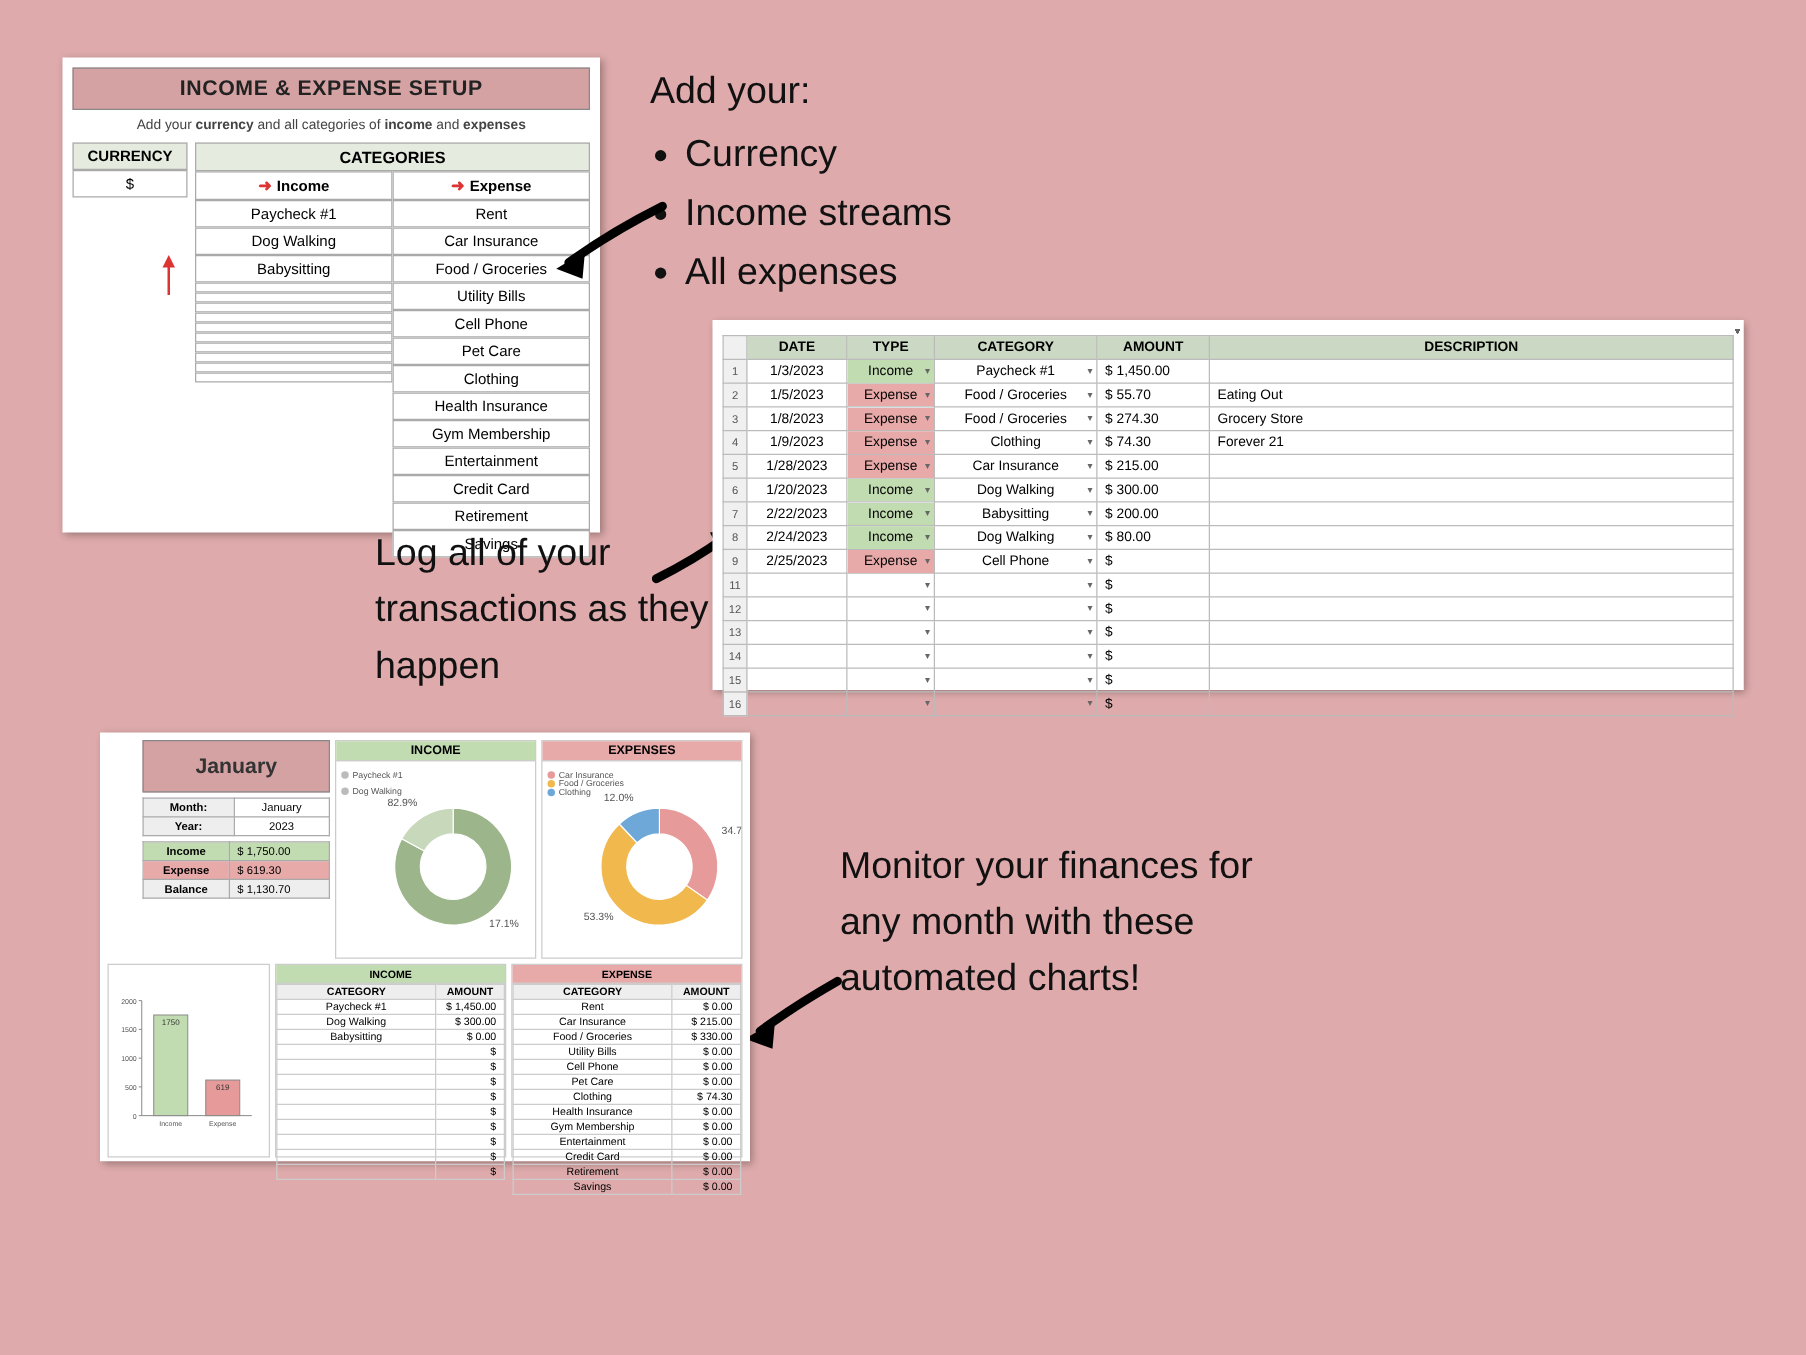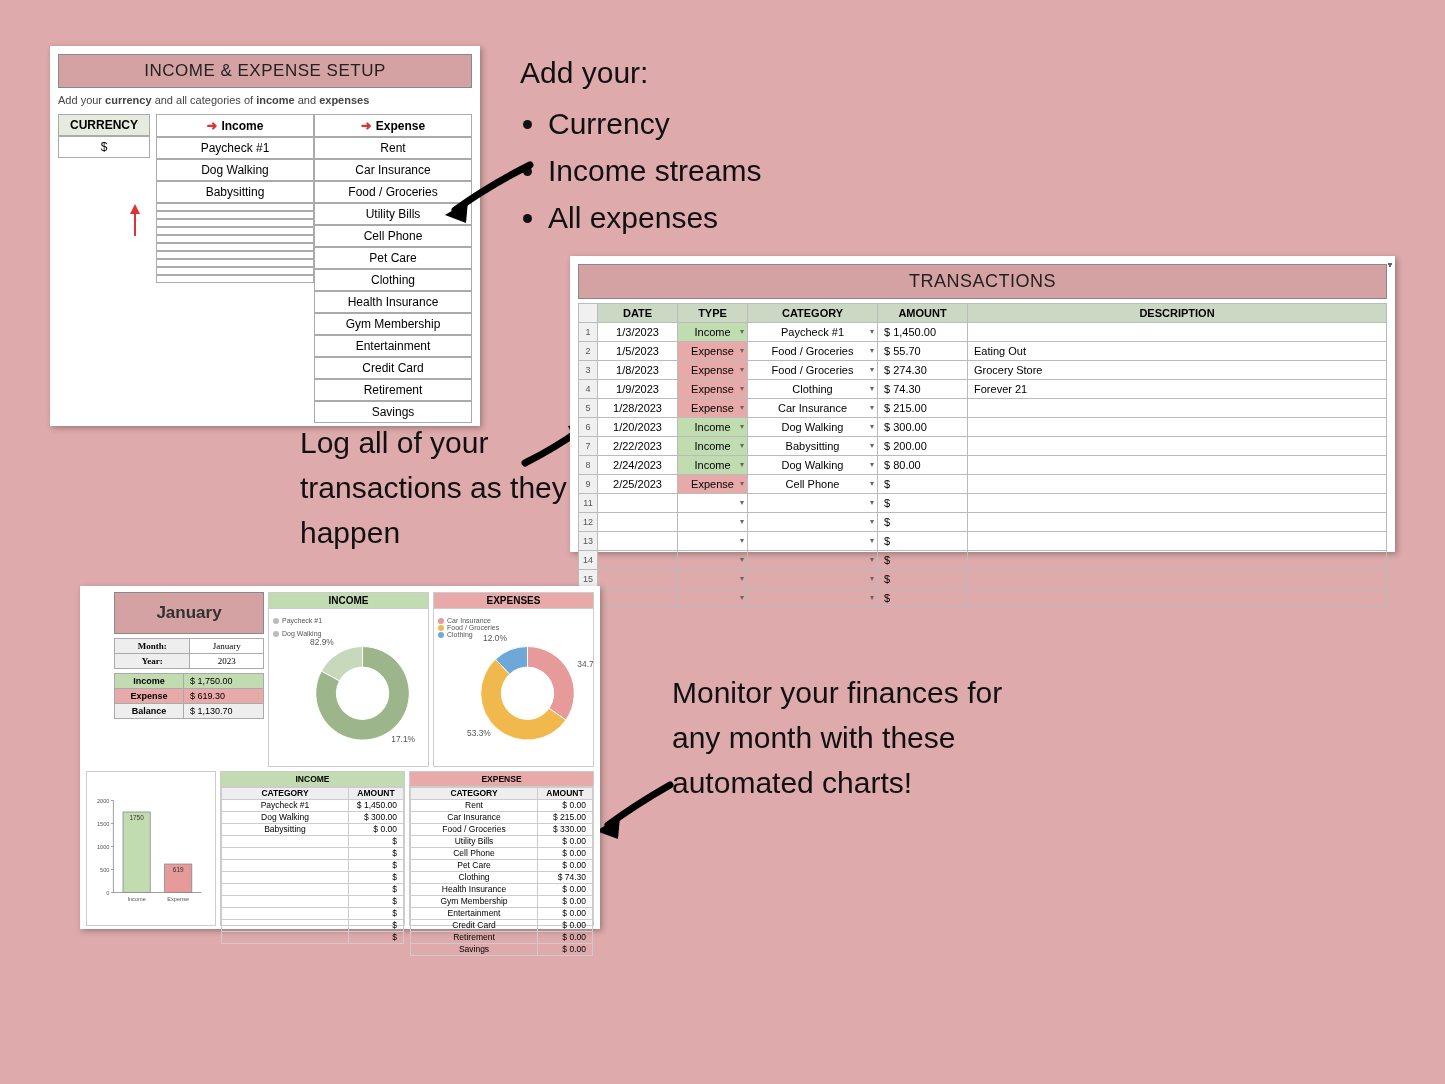--- a/index.html
+++ b/index.html
@@ -16,28 +16,28 @@
     position: absolute;
     background: #fff;
     box-shadow: 2px 2px 6px rgba(0,0,0,0.3);
   }
   
   #setup-card { left: 50px; top: 46px; width: 430px; height: 380px; padding: 8px; }
   .pink-bar {
     background: #d5a2a3;
     border: 1px solid #888;
     text-align: center;
-    font-weight: 400;
+    font-weight: 700;
     letter-spacing: 0.5px;
     padding: 6px 0;
     font-size: 17px;
     color: #222;
   }
   .setup-sub {
-    text-align: left;
+    text-align: center;
     font-size: 11px;
     color: #444;
     padding: 6px 0 8px;
   }
   .setup-sub b { font-weight: 700; }
   .setup-body { display: flex; gap: 6px; }
   .currency-box { width: 92px; }
   .cell {
     border: 1px solid #aaa;
     font-size: 12px;
@@ -78,21 +78,21 @@
   .type-income { background:#c2dcb1; }
   .type-expense { background:#e8a9a9; }
   .dd::after { content:"▾"; font-size:8px; color:#666; position:absolute; right:3px; top:2px; }
 
   
   #dash-card { left: 80px; top: 586px; width: 520px; height: 343px; padding: 6px; }
   .dash-top { display:flex; gap:4px; height:175px;padding-left:28px; }
   .dash-left { width:150px; }
   .month-box { background:#d5a2a3; border:1px solid #888; text-align:center; font-weight:900; font-size:17px; padding:10px 0; color:#333;}
   .my-table { width:100%; border-collapse:collapse; font-size:9px; margin-top:4px;}
-  .my-table td { border:1px solid #aaa; padding:2px 4px; text-align:center;font-family:Liberation Serif, serif;}
+  .my-table td { border:1px solid #aaa; padding:2px 4px; text-align:center;}
   .my-table td.h { background:#eee; font-weight:700;}
   .summary-table { width:100%; border-collapse:collapse; font-size:9px; margin-top:4px;}
   .summary-table td { border:1px solid #aaa; padding:2px 4px;}
   .summary-table td.l { font-weight:700; text-align:center;}
   .summary-table td.v { text-align:left; padding-left:6px;}
   .row-inc { background:#c2dcb1;}
   .row-exp { background:#e8a9a9;}
   .row-bal { background:#eee;}
 
   .chart-panel { flex:1; border:1px solid #ccc; position:relative; }
@@ -122,20 +122,21 @@
   <div class="pink-bar">INCOME &amp; EXPENSE SETUP</div>
   <div class="setup-sub">
     <span>Add your </span><b>currency</b><span> and all categories of </span><b>income</b><span> and </span><b>expenses</b>
   </div>
   <div class="setup-body">
     <div class="currency-box">
       <div class="cell head">CURRENCY</div>
       <div class="cell white">$</div>
     </div>
     <div class="cat-box">
+      <div class="cell head" style="font-size:13px;">CATEGORIES</div>
       <div class="cat-head-row">
         <div class="cell white">
             <span class="red-arrow-small">➜</span>
             <b>Income</b>
           </div>
         <div class="cell white">
             <span class="red-arrow-small">➜</span>
             <b>Expense</b>
           </div>
       </div>
@@ -195,21 +196,20 @@
 </svg>
 
 <div class="caption" style="left:300px; top:420px; width:280px;">Log all of your transactions as they happen</div>
 
 <svg class="hand-arrow" style="left:520px; top:418px;" width="80" height="60">
   <path d="M5 45 Q 35 30 60 12" stroke="#000" stroke-width="7" fill="none" stroke-linecap="round"></path>
   <polygon points="72,5 48,8 58,28" fill="#000"></polygon>
 </svg>
 
 <div id="tx-card" class="card">
-  <div class="pink-bar">TRANSACTIONS</div>
   <table class="tx-table">
     <thead>
         <tr>
       <th style="width:18px;background:#f0f0f0;"></th>
       <th>DATE</th>
       <th>TYPE</th>
       <th>CATEGORY</th>
       <th>AMOUNT</th>
       <th>DESCRIPTION</th>
     </tr>

